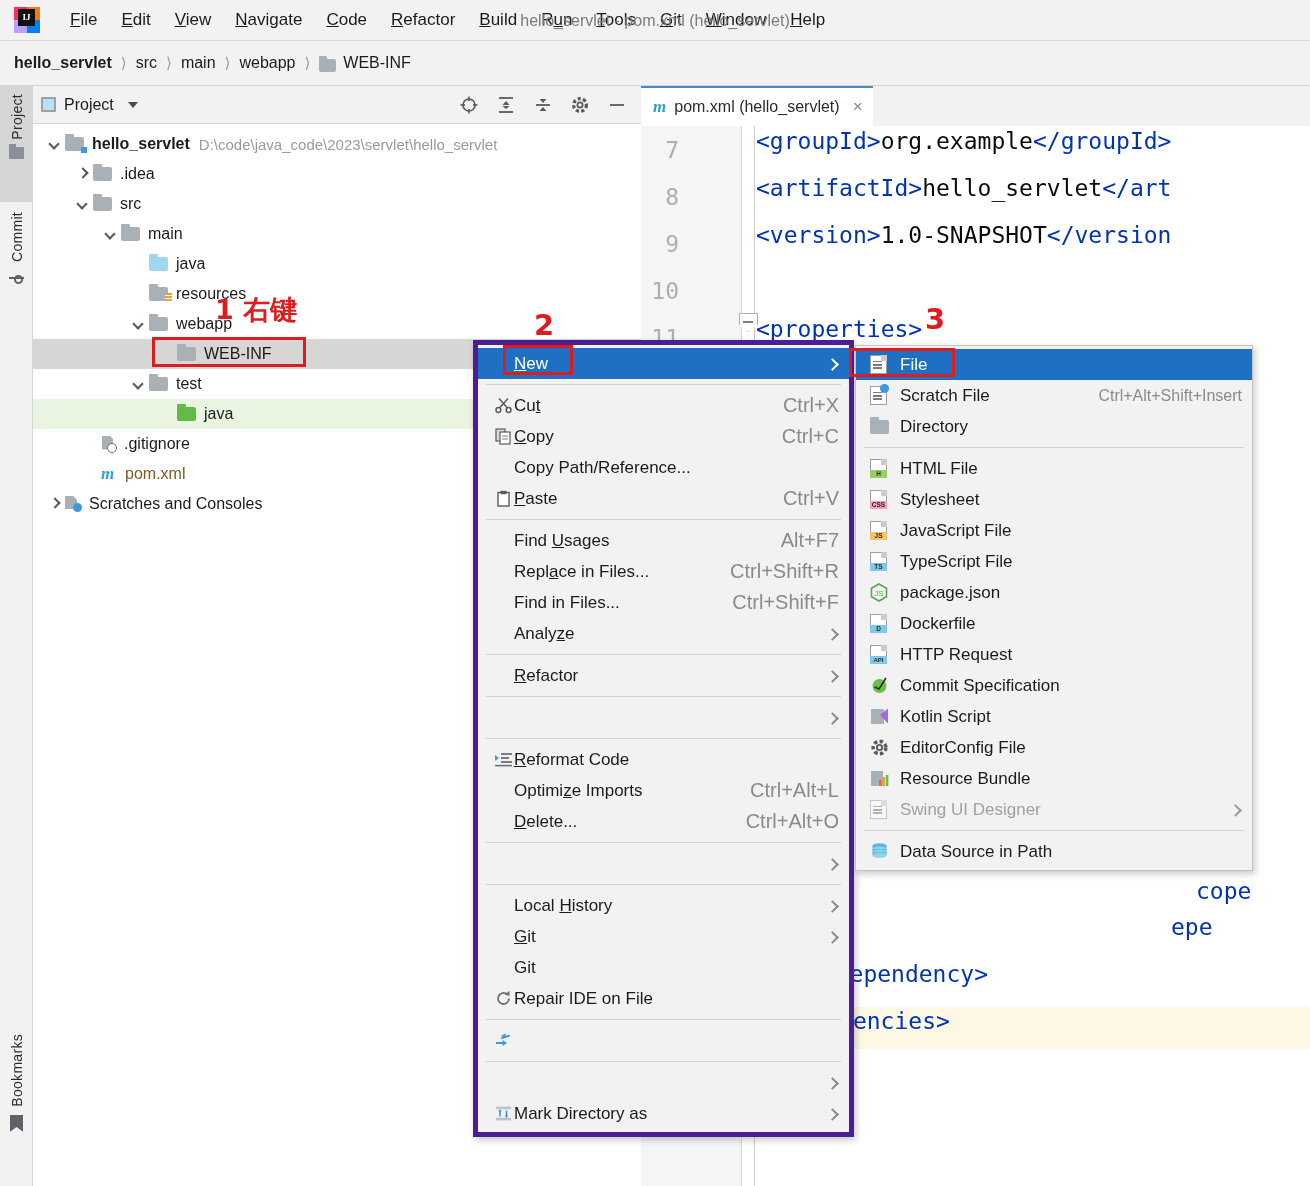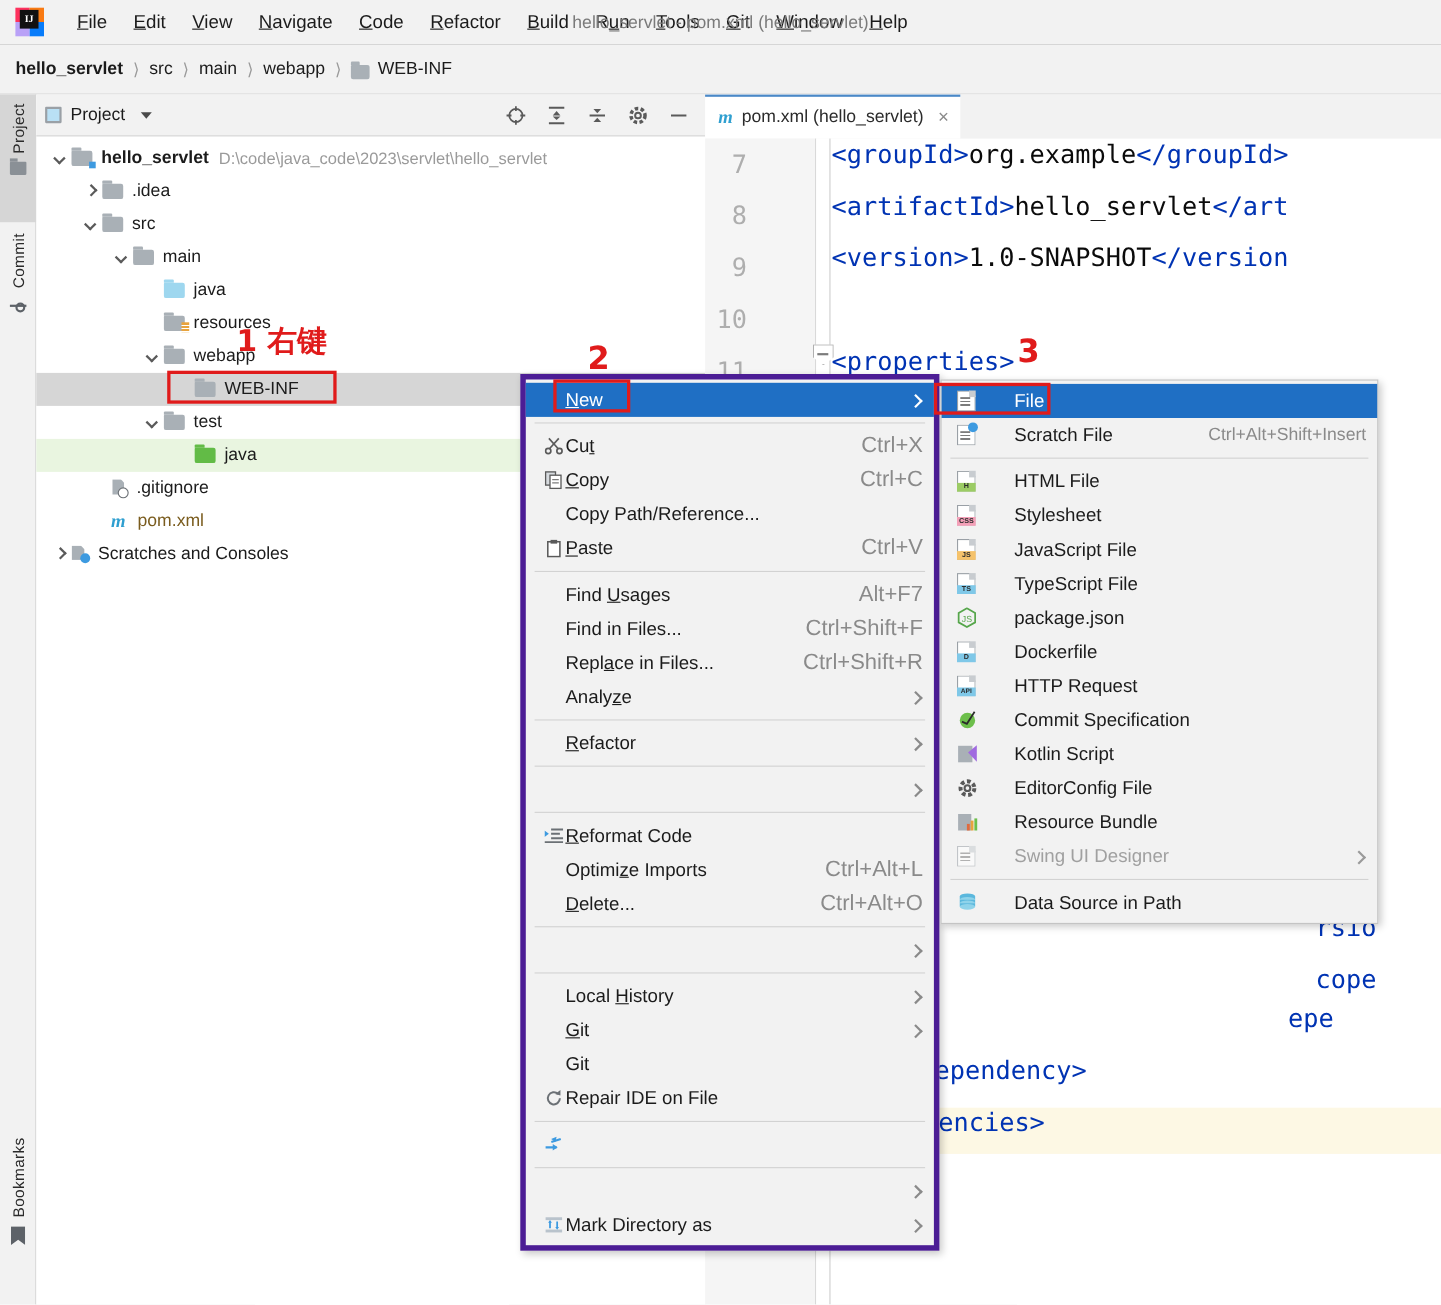--- a/index.html
+++ b/index.html
@@ -145,21 +145,21 @@
   .cmsep { height:1px; background:#d2d2d2; margin:5px 8px; }
   u.mn { text-decoration:underline; }
 
   
   .submenu { position:absolute; left:855px; top:345px; width:398px; background:#f2f2f2;
     border:1px solid #c4c4c4; box-shadow:2px 3px 7px rgba(0,0,0,.22); padding:3px 0; z-index:60; }
   .smi { height:31px; display:flex; align-items:center; padding:0 10px 0 14px; font-size:17px;
     color:#1b1b1b; position:relative; cursor:default; }
   .smi.hi { background:#1f6fc4; color:#fff; }
   .smi.dis { color:#a0a0a0; }
-  .smi .ic { width:52px; flex:none; display:flex; align-items:flex-end; }
+  .smi .ic { width:30px; flex:none; display:flex; align-items:flex-end; }
   .smi .sc { margin-left:auto; color:#8a8a8a; font-size:16px; }
   .smi .ar { margin-left:auto; width:14px; height:14px; position:relative; }
   .smi .ar:before { content:""; position:absolute; left:3px; top:3px; width:7px; height:7px;
     border-right:2px solid #9a9a9a; border-bottom:2px solid #9a9a9a; transform:rotate(-45deg); }
 
   
   .fdoc { width:17px; height:19px; position:relative; }
   .fdoc .pg { position:absolute; inset:0; background:#fff; border:1.5px solid #9aa0a6;
     clip-path:polygon(0 0,68% 0,100% 26%,100% 100%,0 100%); }
   .fdoc .bdg { position:absolute; left:0; bottom:0; width:17px; height:8px;
@@ -430,27 +430,27 @@
     </div>
     <div class="cmsep"></div>
 
     <div class="cmi">
       <span class="ic"></span>
       <span class="lb">Find <u class="mn">U</u>sages</span>
       <span class="sc">Alt+F7</span>
     </div>
     <div class="cmi">
       <span class="ic"></span>
+      <span class="lb">Repl<u class="mn">a</u>ce in Files...</span>
+      <span class="sc">Ctrl+Shift+R</span>
+    </div>
+    <div class="cmi">
+      <span class="ic"></span>
       <span class="lb">Find in Files...</span>
       <span class="sc">Ctrl+Shift+F</span>
-    </div>
-    <div class="cmi">
-      <span class="ic"></span>
-      <span class="lb">Repl<u class="mn">a</u>ce in Files...</span>
-      <span class="sc">Ctrl+Shift+R</span>
     </div>
     <div class="cmi">
       <span class="ic"></span>
       <span class="lb">Analy<u class="mn">z</u>e</span>
       <span class="ar"></span>
     </div>
     <div class="cmsep"></div>
 
     <div class="cmi">
       <span class="ic"></span>
@@ -573,20 +573,26 @@
       <span class="ic">
         <span class="fdoc">
             <span class="pg"></span>
             <span class="cnr"></span>
             <span class="lines"></span>
           <span style="position:absolute;right:-2px;top:-2px;width:9px;height:9px;background:#3d9ae0;border-radius:50%"></span>
           </span>
       </span>
       <span class="lb">Scratch File</span>
       <span class="sc">Ctrl+Alt+Shift+Insert</span>
+    </div>
+    <div class="smi">
+      <span class="ic">
+        <span class="fold gray" style="margin:0"></span>
+      </span>
+      <span class="lb">Directory</span>
     </div>
     <div class="cmsep"></div>
 
     <div class="smi">
       <span class="ic">
         <span class="fdoc">
             <span class="pg"></span>
             <span class="cnr"></span>
           <span class="bdg" style="background:#9ccc65">H</span>
           </span>

